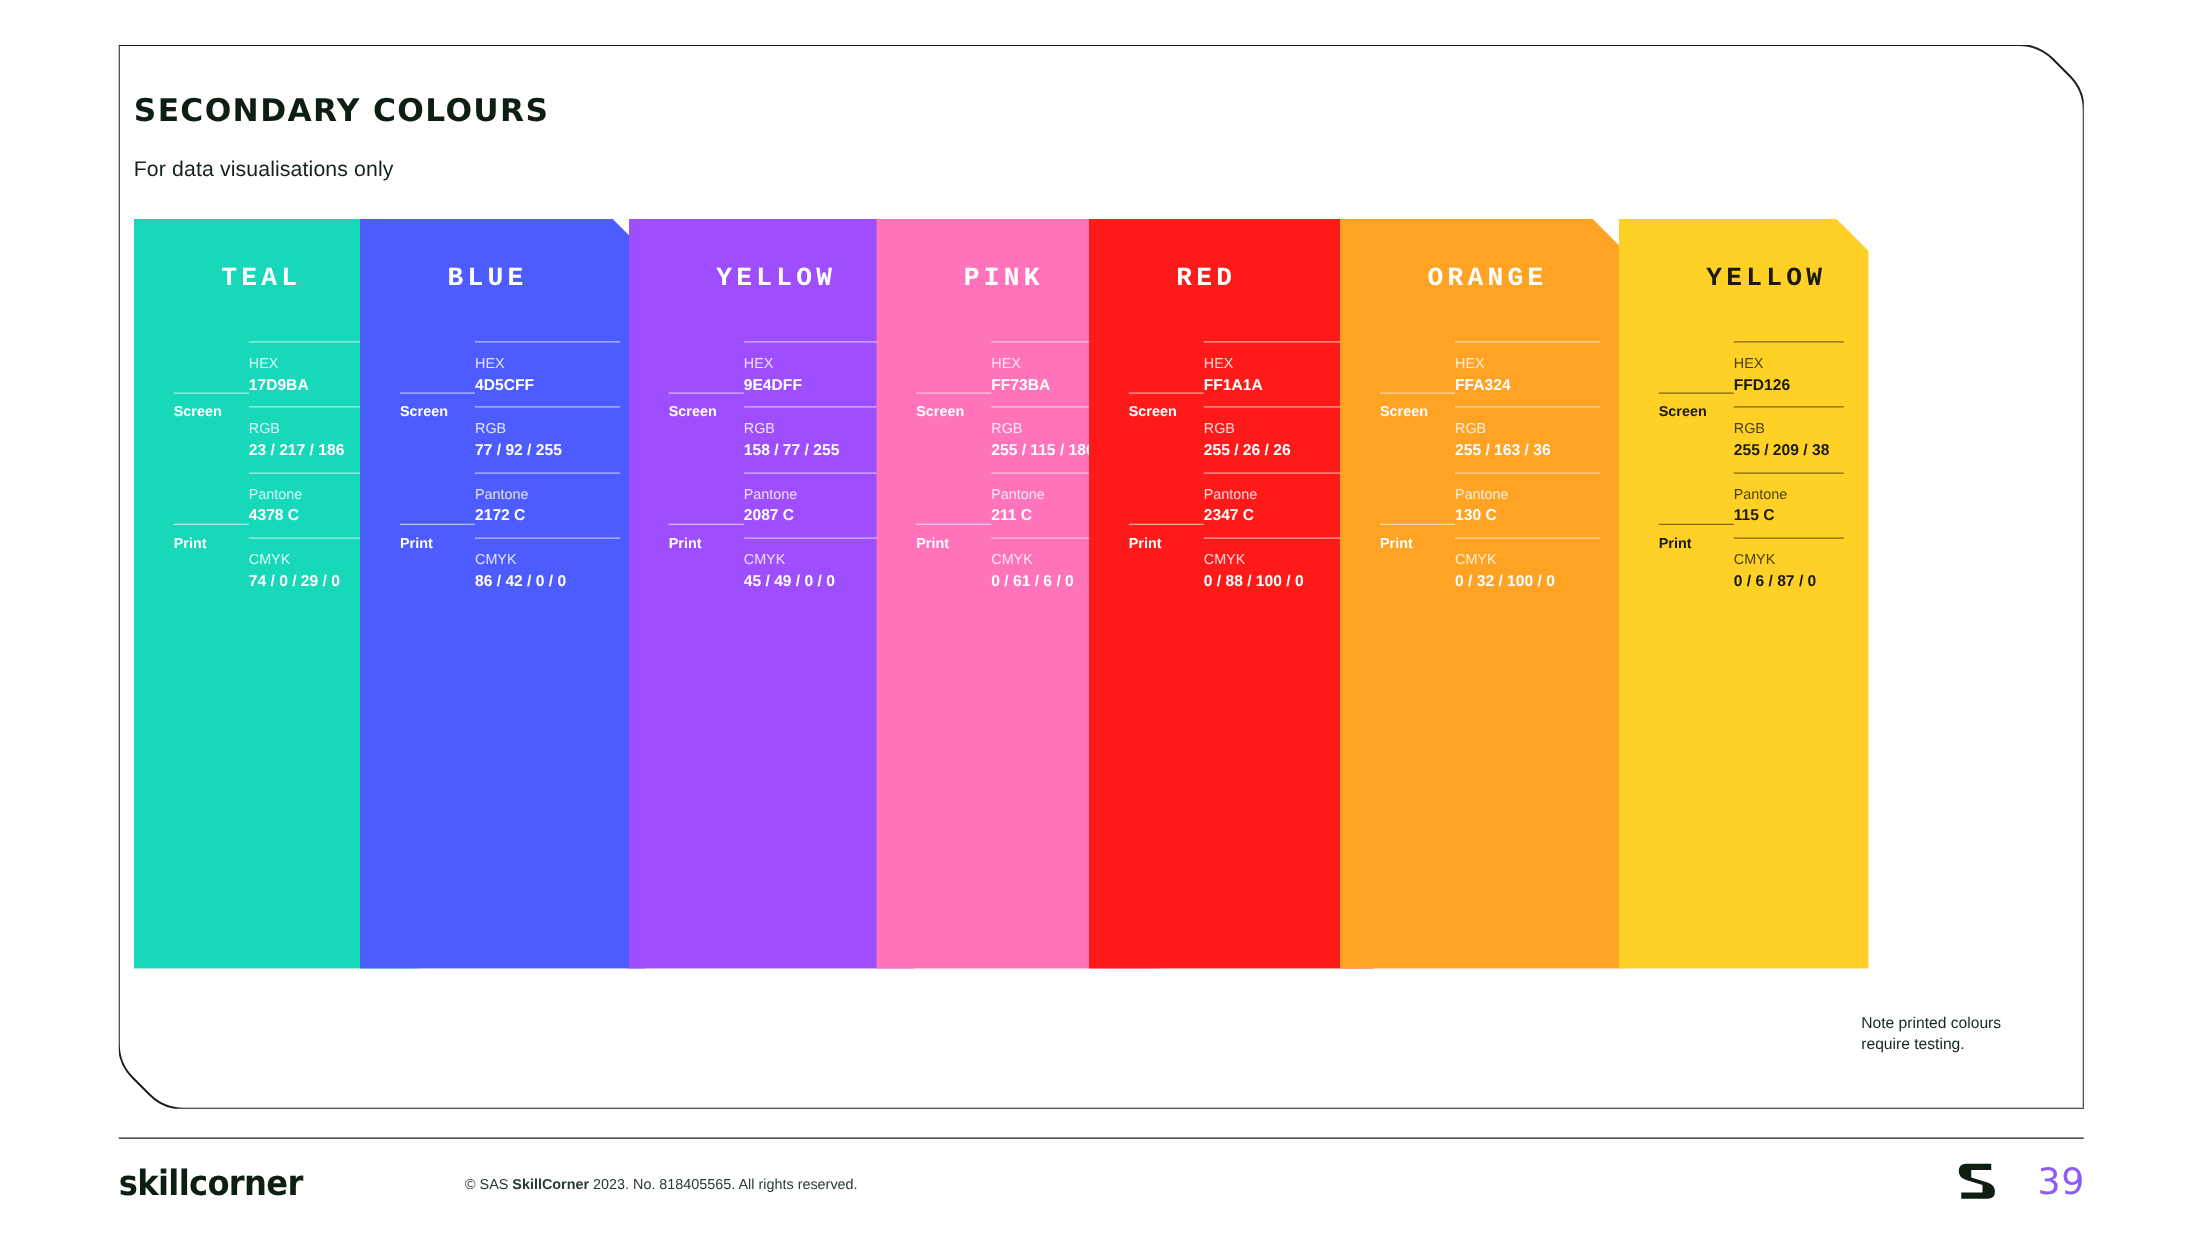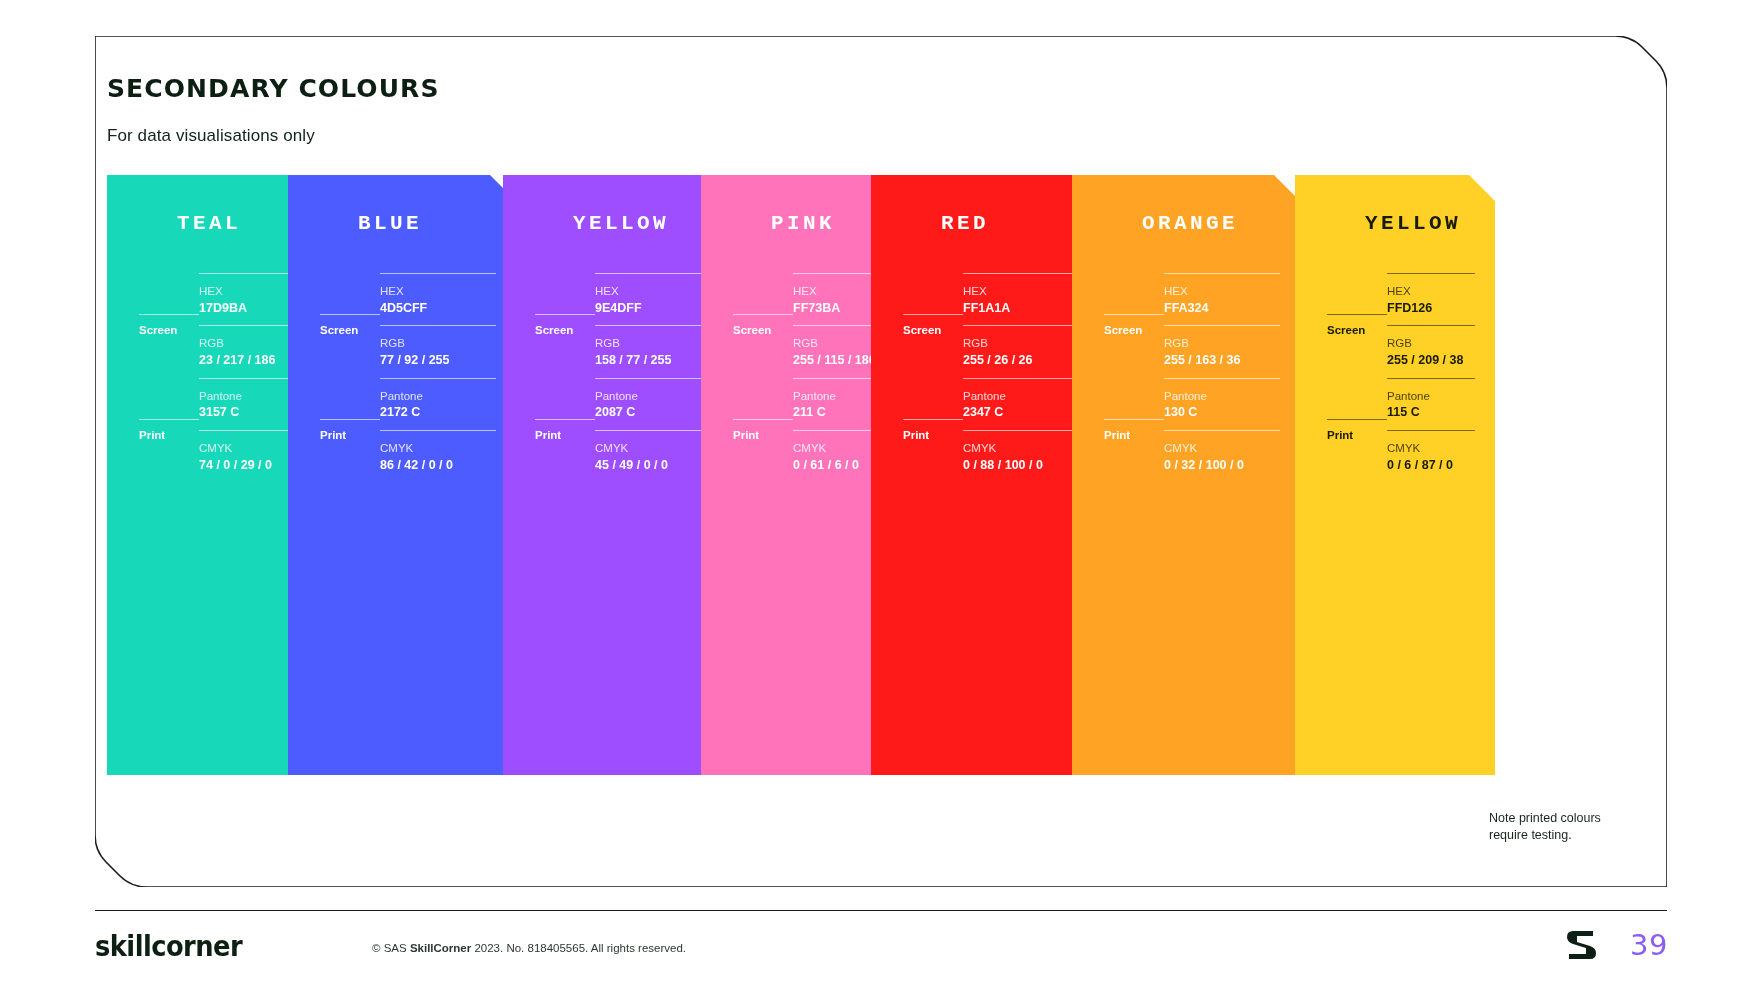--- a/index.html
+++ b/index.html
@@ -85,21 +85,21 @@
                   <div class="k" style="color: rgba(255, 255, 255, 0.82);">RGB</div>
                   <div class="v">23 / 217 / 186</div>
                 </div>
               </div>
             </div>
             <div class="row">
               <div class="rlabel" style="border-top: 1px solid rgba(255, 255, 255, 0.62);">Print</div>
               <div class="rvals">
                 <div class="cell" style="border-top-color: rgba(255, 255, 255, 0.62);">
                   <div class="k" style="color: rgba(255, 255, 255, 0.82);">Pantone</div>
-                  <div class="v">3157 C</div>
+                  <div class="v">4378 C</div>
                 </div>
                 <div class="cell" style="border-top-color: rgba(255, 255, 255, 0.62);">
                   <div class="k" style="color: rgba(255, 255, 255, 0.82);">CMYK</div>
                   <div class="v">74 / 0 / 29 / 0</div>
                 </div>
               </div>
             </div>
           </div>
         </div>
       </div>

